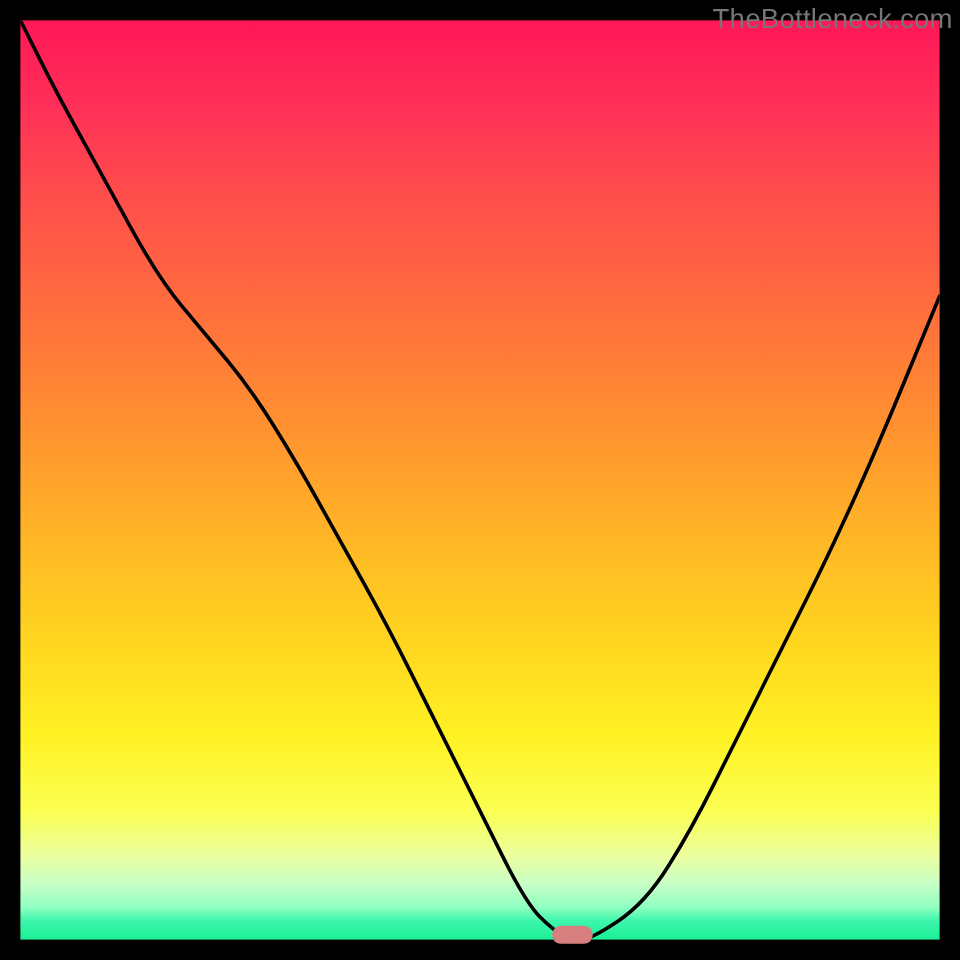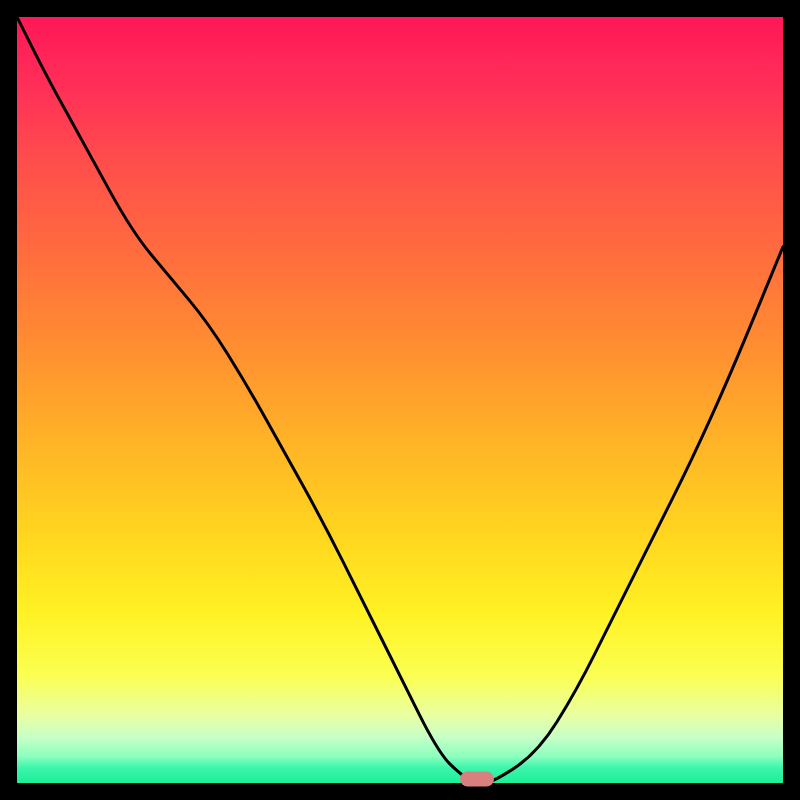--- a/index.html
+++ b/index.html
@@ -76,14 +76,15 @@
   <div class="plot-area">
 
     <svg class="curve" viewBox="0 0 766 766" preserveAspectRatio="none">
       <path id="curve-path" fill="none" stroke="#000" stroke-width="3" stroke-linecap="round" stroke-linejoin="round" d="M 0.0 0.0 Q 0.0 0.0 15.3 30.6 Q 30.6 61.3 49.8 95.8 Q 68.9 130.2 91.9 172.4 Q 114.9 214.5 134.1 237.5 Q 153.2 260.4 172.4 283.4 Q 191.5 306.4 210.6 337.0 Q 229.8 367.7 248.9 402.1 Q 268.1 436.6 287.3 471.1 Q 306.4 505.6 325.6 543.9 Q 344.7 582.2 363.9 620.5 Q 383.0 658.8 402.1 697.1 Q 421.3 735.4 432.8 746.9 Q 444.3 758.3 451.9 762.2 Q 459.6 766.0 467.3 766.0 Q 474.9 766.0 497.9 750.7 Q 520.9 735.4 540.0 704.7 Q 559.2 674.1 578.3 635.8 Q 597.5 597.5 616.6 559.2 Q 635.8 520.9 654.9 482.6 Q 674.1 444.3 693.2 402.1 Q 712.4 360.0 739.2 294.9 T 766.0 229.8"></path>
     </svg>
 
     <div class="marker" id="marker" style="left: 459.6px; top: 762.17px;"></div>
 
   </div>
 
+  <div class="watermark">TheBottleneck.com</div>
 
 </div>
 
 </body></html>

